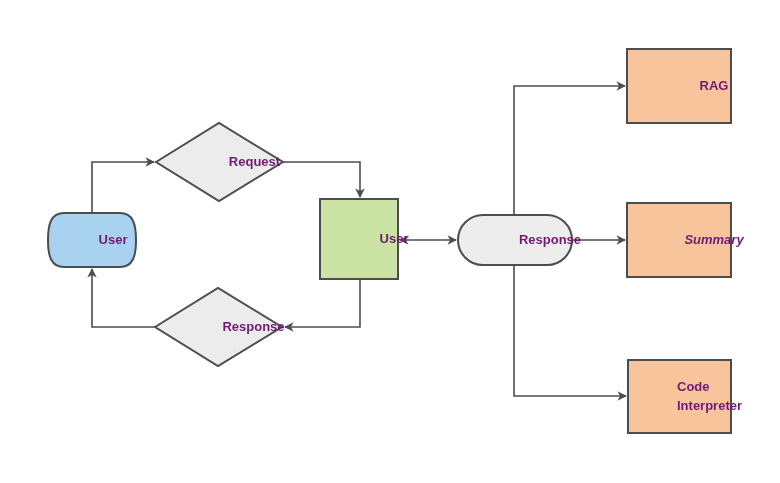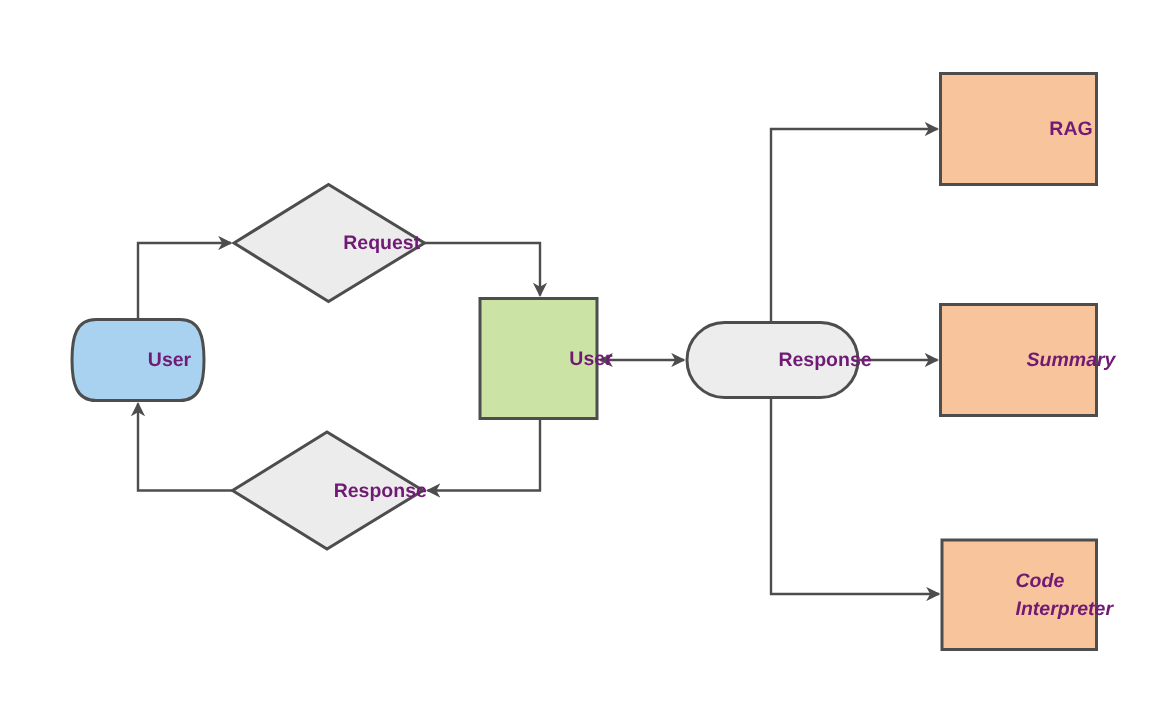--- a/index.html
+++ b/index.html
@@ -91,15 +91,15 @@
   <div class="node-label" style="left:320px; top:199px; width:78px;  height:80px;">User</div>
 
   <div class="node-label" style="left:155px; top:288px; width:127px; height:78px;">Response</div>
 
   <div class="node-label" style="left:458px; top:215px; width:114px; height:50px;">Response</div>
 
   <div class="node-label" style="left:627px; top:49px;  width:104px; height:74px;">RAG</div>
 
   <div class="node-label" style="left:627px; top:203px; width:104px; height:74px;font-style:italic;">Summary</div>
 
-  <div class="node-label" style="left:628px; top:360px; width:103px; height:73px; padding:0 14px; box-sizing:border-box;font-style:italic;">Code Interpreter</div>
+  <div class="node-label" style="left:628px; top:360px; width:103px; height:73px; padding:0 14px; box-sizing:border-box;">Code Interpreter</div>
 
 </div>
 
 </body></html>

